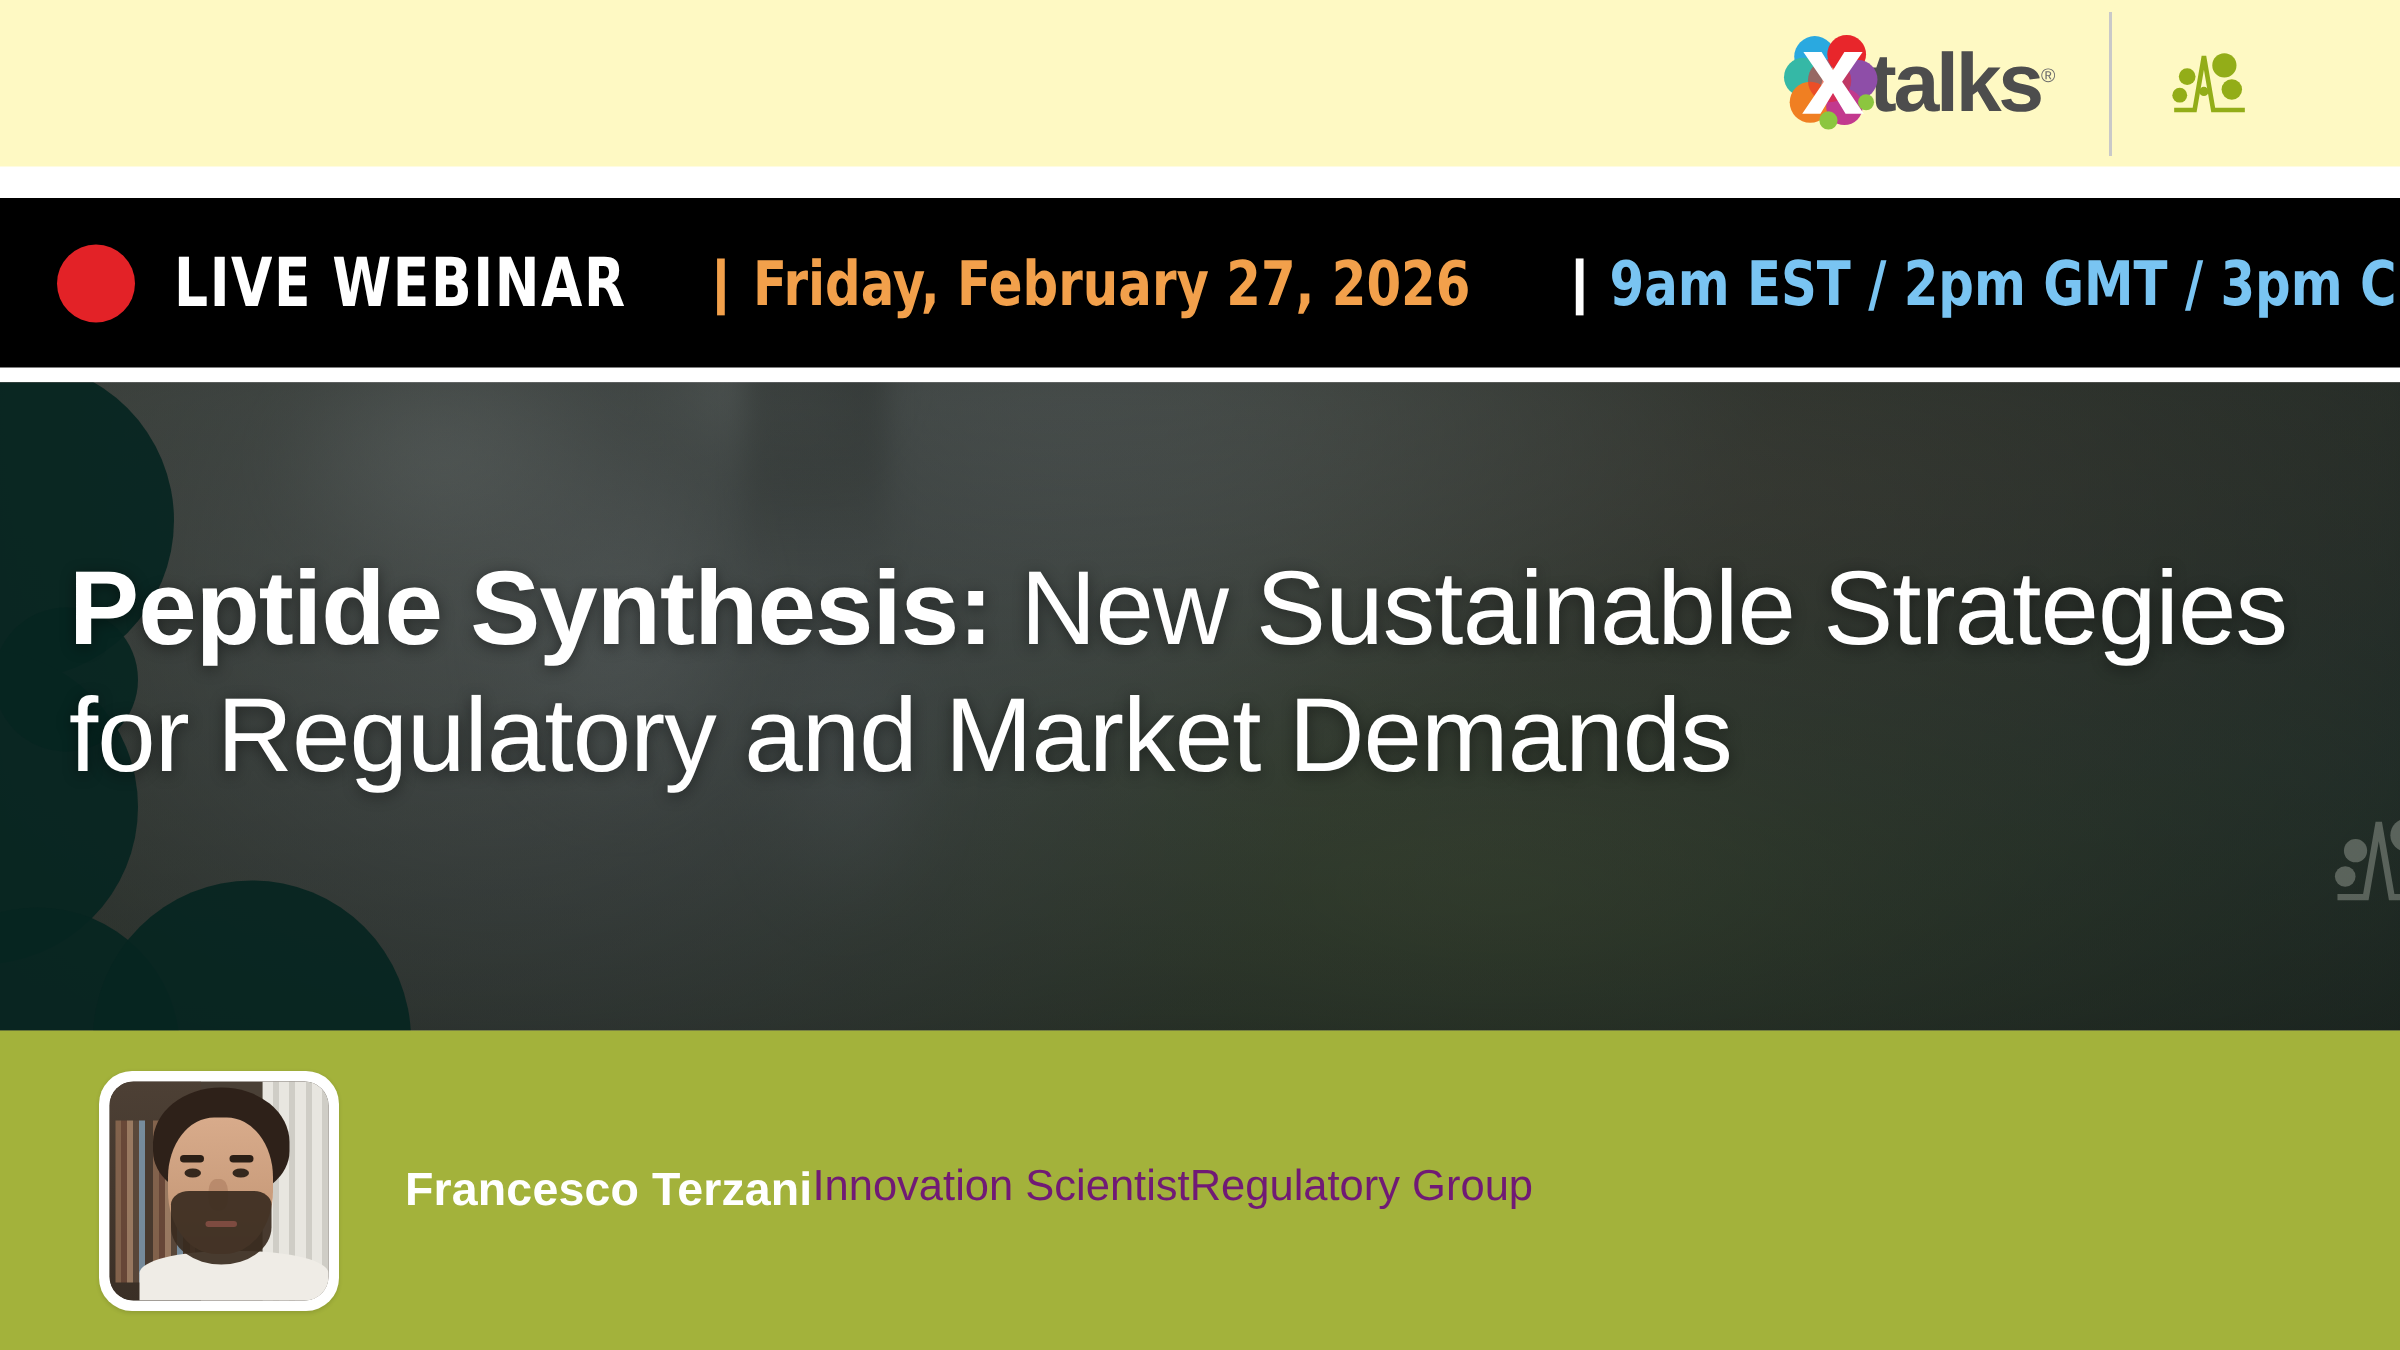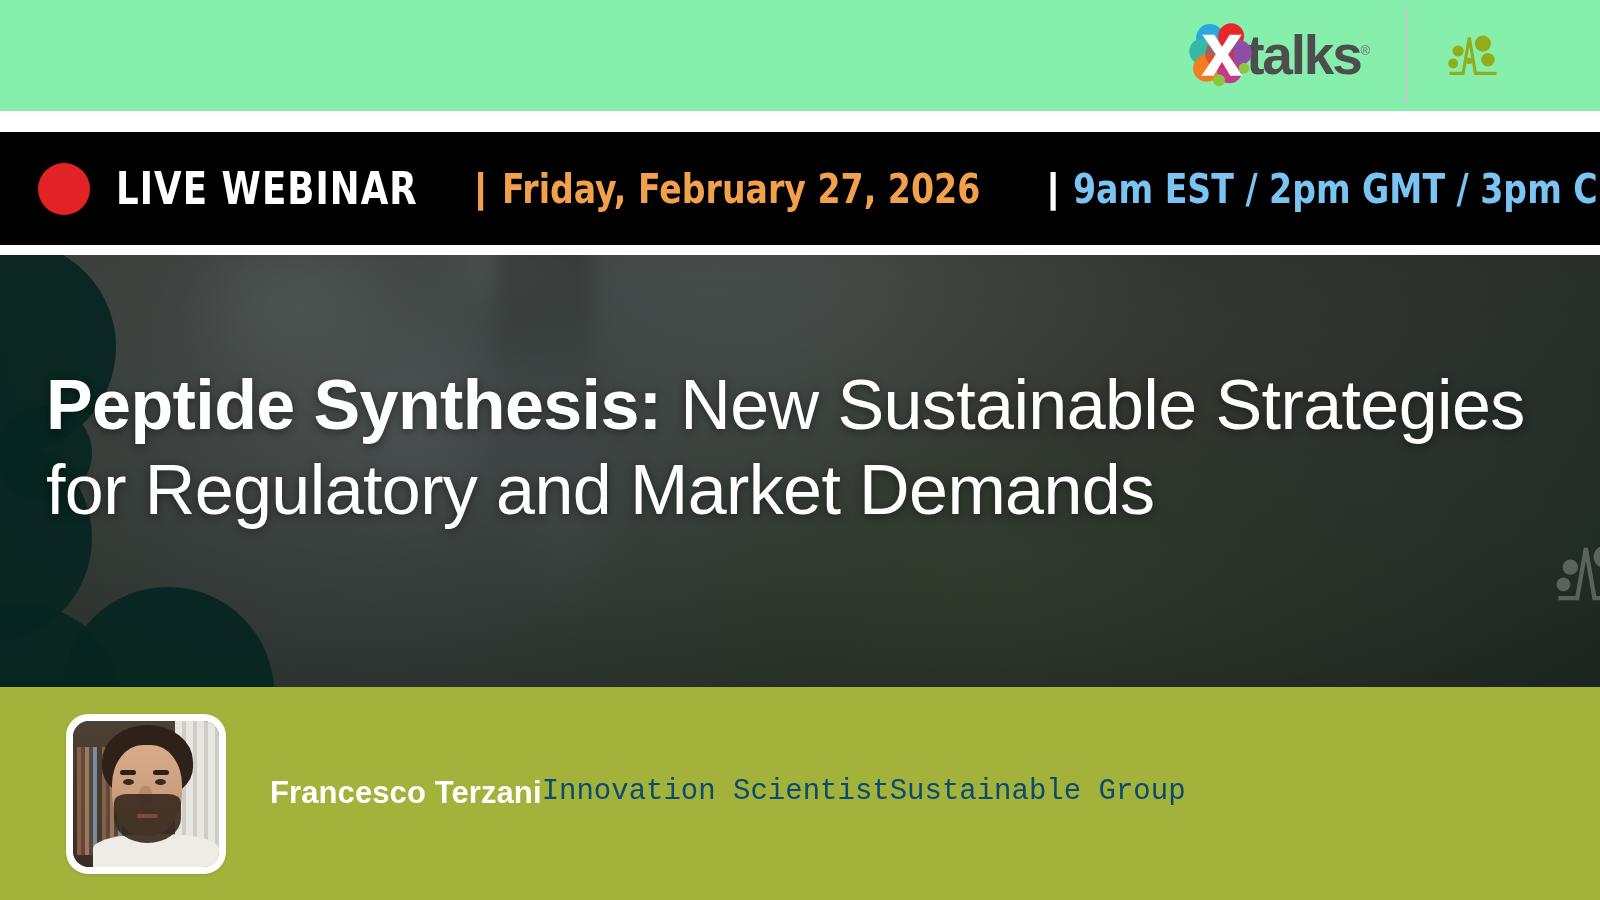--- a/index.html
+++ b/index.html
@@ -7,21 +7,21 @@
   html, body {
     width:1600px; height:900px;
     font-family:"Liberation Sans", sans-serif;
     background:#ffffff; overflow:hidden;
   }
   .page { position:relative; width:1600px; height:900px; }
 
   
   .logo-bar {
     position:absolute; left:0; top:0; width:1600px; height:111px;
-    background:#86efac; display:flex; align-items:center;
+    background:#fef9c3; display:flex; align-items:center;
     justify-content:flex-end; padding-right:96px;
   }
   .logo-group { display:flex; align-items:center; gap:0; }
 
   .xtalks-logo { display:flex; align-items:center; gap:2px; }
   .xtalks-mark { position:relative; width:76px; height:76px; flex:none; }
   .xtalks-word {
     font-size:55px; font-weight:bold; color:#4d4d4d;
     letter-spacing:-2.2px; margin-left:-16px; line-height:1;
   }
@@ -194,21 +194,21 @@
     position:absolute; left:45%; top:45%; width:9%; height:14%;
     background:rgba(165,118,90,.5); border-radius:40%;
   }
 
   .speaker-text { display:flex; flex-direction:row; justify-content:center; }
   .sp-name {
     font-size:31px; font-weight:bold; color:#ffffff;
     line-height:1.42; letter-spacing:0.1px;
   }
   .sp-role, .sp-org {
-    font-size:29px; font-weight:normal; color:#0c4a6e; line-height:1.44;font-family:Liberation Mono, monospace;
+    font-size:29px; font-weight:normal; color:#701a75; line-height:1.44;
   }
 </style>
 </head>
 <body>
 
 <div class="page">
 
   <div class="logo-bar">
     <div class="logo-group">
 
@@ -309,17 +309,17 @@
         <div class="av-eye l"></div>
         <div class="av-eye r"></div>
         <div class="av-nose"></div>
         <div class="av-beard"></div>
         <div class="av-mouth"></div>
       </div>
     </div>
     <div class="speaker-text">
       <div class="sp-name">Francesco Terzani</div>
       <div class="sp-role">Innovation Scientist</div>
-      <div class="sp-org">Sustainable Group</div>
+      <div class="sp-org">Regulatory Group</div>
     </div>
   </div>
 
 </div>
 
 </body></html>

